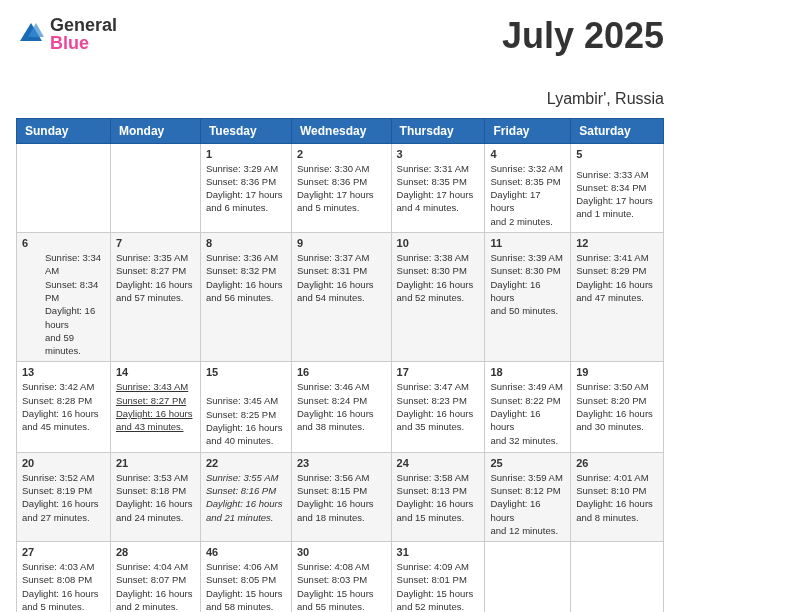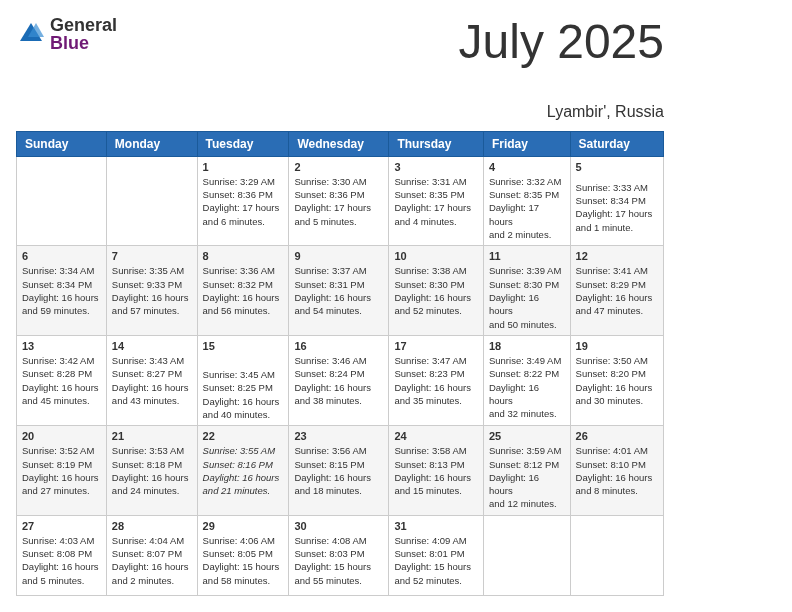--- a/index.html
+++ b/index.html
@@ -33,33 +33,33 @@
       line-height: 1;
     }
     .logo-general {
       font-size: 18px;
       font-weight: bold;
       color: #333;
     }
     .logo-blue {
       font-size: 18px;
       font-weight: bold;
-      color: #701a75;
+      color: #ec4899;
     }
     .logo-icon {
       width: 30px;
       height: 30px;
       margin-right: 4px;
     }
     .title-block {
       text-align: right;
     }
     .month-title {
-      font-size: 48px;
-      font-weight: normal;
+      font-size: 36px;
+      font-weight: bold;
       color: #333;
       line-height: 1.1;
       margin-left: 16px;
     }
     .location {
       font-size: 16px;
       color: #333;
       margin-top: 34px;
     }
     .calendar {
@@ -171,29 +171,29 @@
             <span class="day-num">5</span>
             <div class="day-info" style="white-space: pre-line; margin-top: 8px;">Sunrise: 3:33 AM
 Sunset: 8:34 PM
 Daylight: 17 hours
 and 1 minute.</div>
           </td>
         </tr>
         <tr>
           <td>
             <span class="day-num">6</span>
-            <div class="day-info" style="white-space: pre-line;">Sunrise: 3:34 AM
+            <div class="day-info" style="white-space: pre-line; margin-left: 23px;">Sunrise: 3:34 AM
 Sunset: 8:34 PM
 Daylight: 16 hours
 and 59 minutes.</div>
           </td>
           <td>
             <span class="day-num">7</span>
             <div class="day-info" style="white-space: pre-line;">Sunrise: 3:35 AM
-Sunset: 9:33 PM
+Sunset: 8:27 PM
 Daylight: 16 hours
 and 57 minutes.</div>
           </td>
           <td>
             <span class="day-num">8</span>
             <div class="day-info" style="white-space: pre-line;">Sunrise: 3:36 AM
 Sunset: 8:32 PM
 Daylight: 16 hours
 and 56 minutes.</div>
           </td>
@@ -229,21 +229,21 @@
         <tr>
           <td>
             <span class="day-num">13</span>
             <div class="day-info" style="white-space: pre-line;">Sunrise: 3:42 AM
 Sunset: 8:28 PM
 Daylight: 16 hours
 and 45 minutes.</div>
           </td>
           <td>
             <span class="day-num">14</span>
-            <div class="day-info" style="white-space: pre-line;">Sunrise: 3:43 AM
+            <div class="day-info" style="white-space: pre-line; text-decoration: underline;">Sunrise: 3:43 AM
 Sunset: 8:27 PM
 Daylight: 16 hours
 and 43 minutes.</div>
           </td>
           <td>
             <span class="day-num">15</span>
             <div class="day-info" style="white-space: pre-line; margin-top: 16px;">Sunrise: 3:45 AM
 Sunset: 8:25 PM
 Daylight: 16 hours
 and 40 minutes.</div>
@@ -337,21 +337,21 @@
 and 5 minutes.</div>
           </td>
           <td>
             <span class="day-num">28</span>
             <div class="day-info" style="white-space: pre-line;">Sunrise: 4:04 AM
 Sunset: 8:07 PM
 Daylight: 16 hours
 and 2 minutes.</div>
           </td>
           <td>
-            <span class="day-num">29</span>
+            <span class="day-num">46</span>
             <div class="day-info" style="white-space: pre-line;">Sunrise: 4:06 AM
 Sunset: 8:05 PM
 Daylight: 15 hours
 and 58 minutes.</div>
           </td>
           <td>
             <span class="day-num">30</span>
             <div class="day-info" style="white-space: pre-line;">Sunrise: 4:08 AM
 Sunset: 8:03 PM
 Daylight: 15 hours

